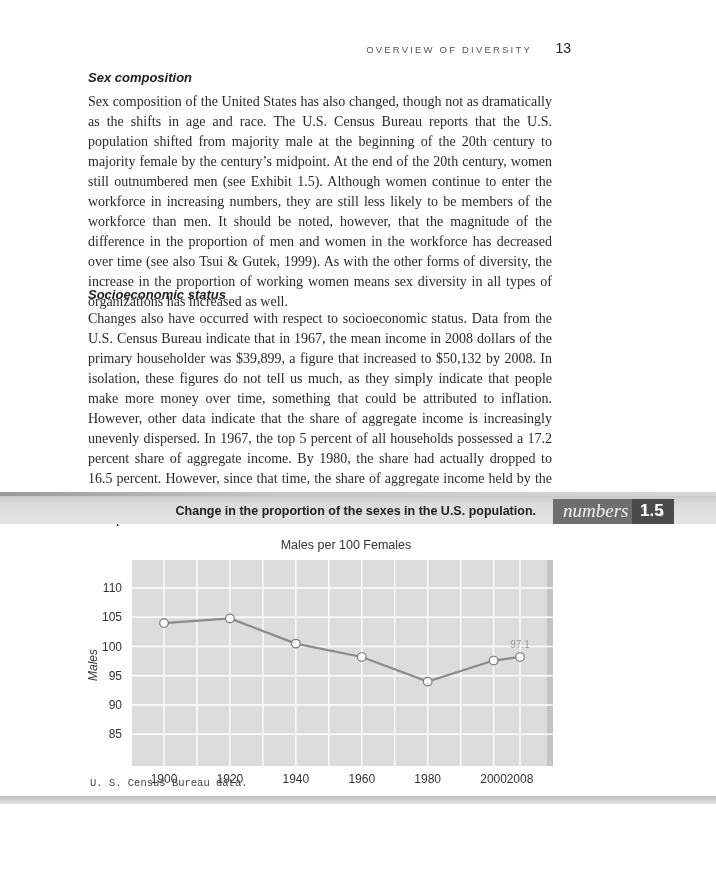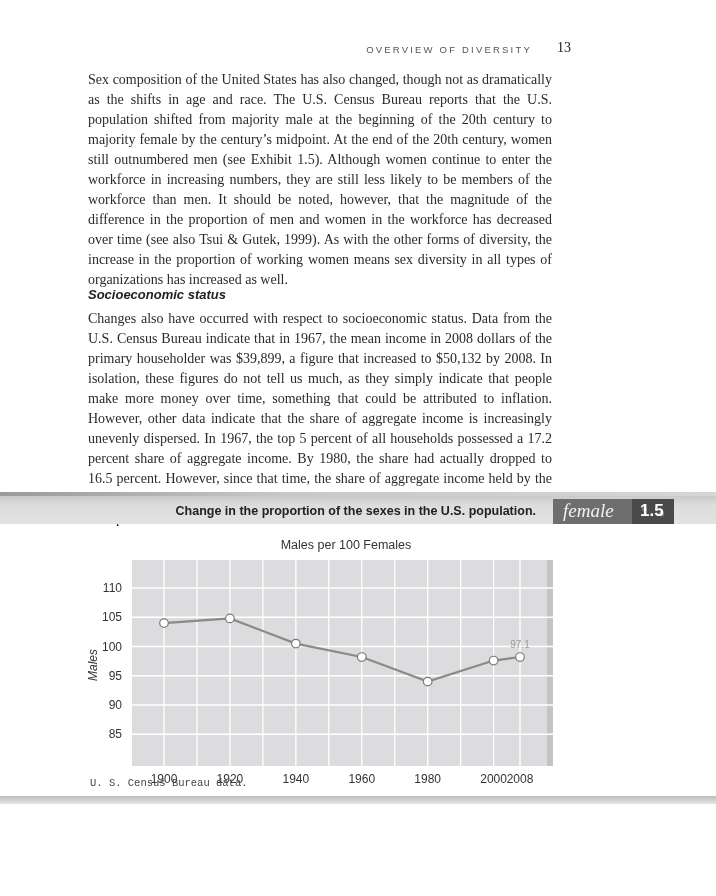--- a/index.html
+++ b/index.html
@@ -1,19 +1,19 @@
 <!DOCTYPE html>
 <html><head>
 <meta charset="utf-8">
 <style>
   html, body { margin: 0; padding: 0; background: #ffffff; }
   body { width: 716px; height: 896px; position: relative; overflow: hidden; font-family: "Liberation Serif", serif; color: #222; }
   .running-head { position: absolute; top: 40px; left: 0; width: 618px; height: 20px; }
   .rh-title { position: absolute; right: 86px; top: 4px; font-family: "Liberation Sans", sans-serif; font-size: 9.5px; letter-spacing: 2.2px; color: #555; }
-  .rh-page { position: absolute; right: 47px; top: 0px; font-family: Liberation Serif, serif; font-size: 14px; color: #222; }
+  .rh-page { position: absolute; right: 47px; top: 0px; font-family: Liberation Sans, sans-serif; font-size: 14px; color: #222; }
   .section { position: absolute; left: 88px; width: 464px; }
   .heading { font-family: "Liberation Sans", sans-serif; font-style: italic; font-weight: bold; font-size: 13px; color: #222; margin: 0 0 7px 0; }
   .para { font-size: 14px; line-height: 20px; text-align: justify; margin: 0; color: #2a2a2a; }
   #sec1 { top: 70px; }
   #sec2 { top: 287px; }
 
   .exhibit-bar { position: absolute; left: 0; top: 492px; width: 716px; height: 32px;
     background: linear-gradient(to bottom, #e8e8e8 0%, #c9c9c9 12%, #dcdcdc 40%, #e3e3e3 100%); }
   .exhibit-bar::before { content: ""; position: absolute; left: 0; top: 0; width: 716px; height: 4px; background: linear-gradient(to right, #9a9a9a, #c8c8c8 40%, #d6d6d6); }
   .exhibit-caption { position: absolute; right: 180px; top: 12px; font-family: "Liberation Sans", sans-serif; font-weight: bold; font-size: 12.5px; color: #222; }
@@ -30,33 +30,34 @@
 </style>
 </head>
 <body>
 
 <div class="running-head">
   <span class="rh-title">OVERVIEW OF DIVERSITY</span>
   <span class="rh-page">13</span>
 </div>
 
 <div class="section" id="sec1">
+  <h3 class="heading">Sex composition</h3>
   <p class="para">Sex composition of the United States has also changed, though not as dramatically as the shifts in age and race. The U.S. Census Bureau reports that the U.S. population shifted from majority male at the beginning of the 20th century to majority female by the century’s midpoint. At the end of the 20th century, women still outnumbered men (see Exhibit 1.5). Although women continue to enter the workforce in increasing numbers, they are still less likely to be members of the workforce than men. It should be noted, however, that the magnitude of the difference in the proportion of men and women in the workforce has decreased over time (see also Tsui &amp; Gutek, 1999). As with the other forms of diversity, the increase in the proportion of working women means sex diversity in all types of organizations has increased as well.</p>
 </div>
 
 <div class="section" id="sec2">
   <h3 class="heading">Socioeconomic status</h3>
   <p class="para">Changes also have occurred with respect to socioeconomic status. Data from the U.S. Census Bureau indicate that in 1967, the mean income in 2008 dollars of the primary householder was $39,899, a figure that increased to $50,132 by 2008. In isolation, these figures do not tell us much, as they simply indicate that people make more money over time, something that could be attributed to inflation. However, other data indicate that the share of aggregate income is increasingly unevenly dispersed. In 1967, the top 5 percent of all households possessed a 17.2 percent share of aggregate income. By 1980, the share had actually dropped to 16.5 percent. However, since that time, the share of aggregate income held by the top 5 percent increased. By 2008, the top 5 percent of all households possessed 21.5 percent of</p>
 </div>
 
 <div class="exhibit-bar">
   <span class="exhibit-caption">Change in the proportion of the sexes in the U.S. population.</span>
 </div>
 <div class="exhibit-tag">
-  <span class="exhibit-word">female</span>
+  <span class="exhibit-word">numbers</span>
 </div>
 <div class="exhibit-num-box">
   <span class="exhibit-num">1.5</span>
 </div>
 
 <div class="chart-wrap">
   <svg class="chart-svg" id="chart" width="716" height="268" xmlns="http://www.w3.org/2000/svg">
     <rect x="132" y="30" width="421" height="206" fill="#dcdcde"></rect>
       <rect x="547" y="30" width="6" height="206" fill="#c4c4c6"></rect>
       <line x1="164" x2="164" y1="30" y2="236" stroke="#ffffff" stroke-width="1.3"></line>

